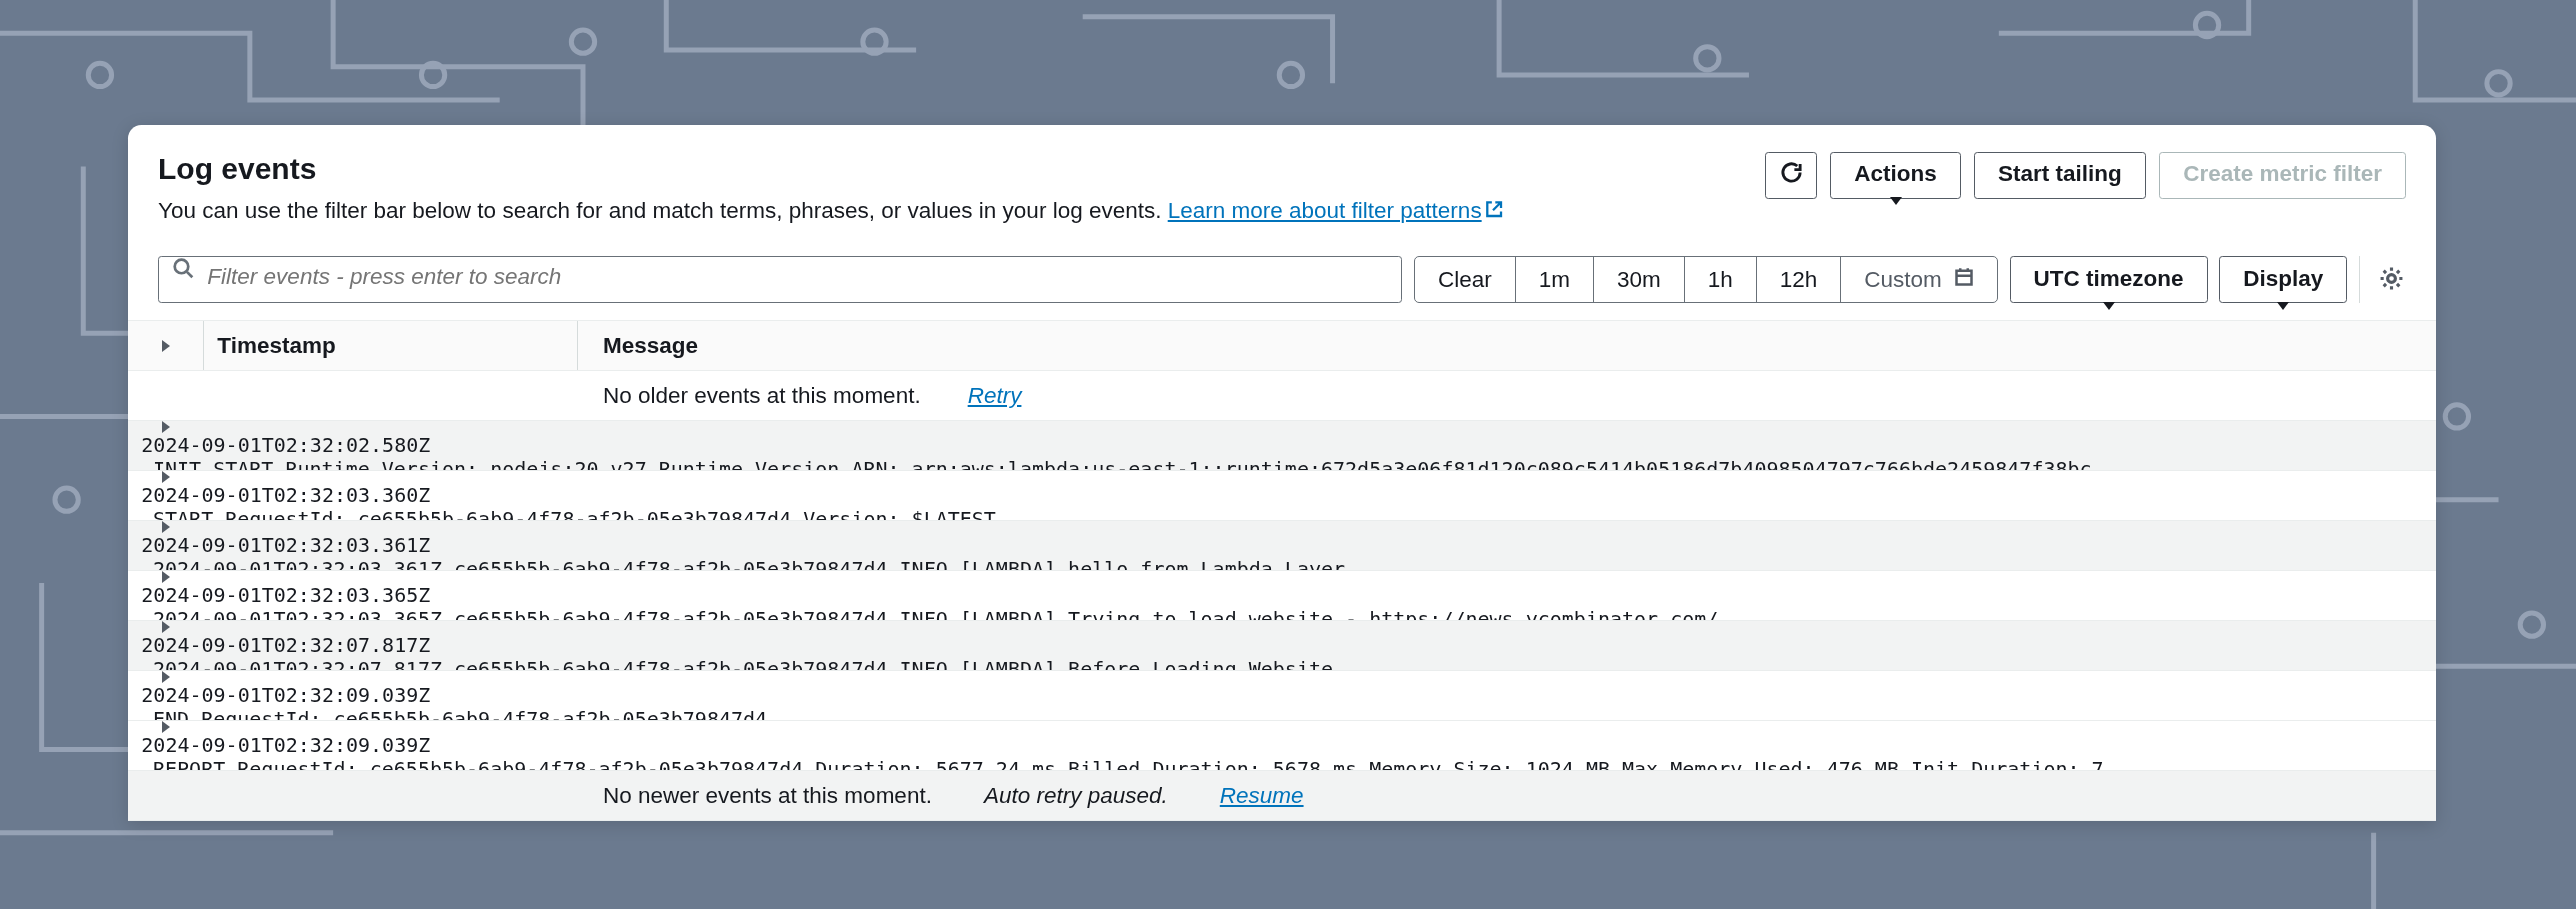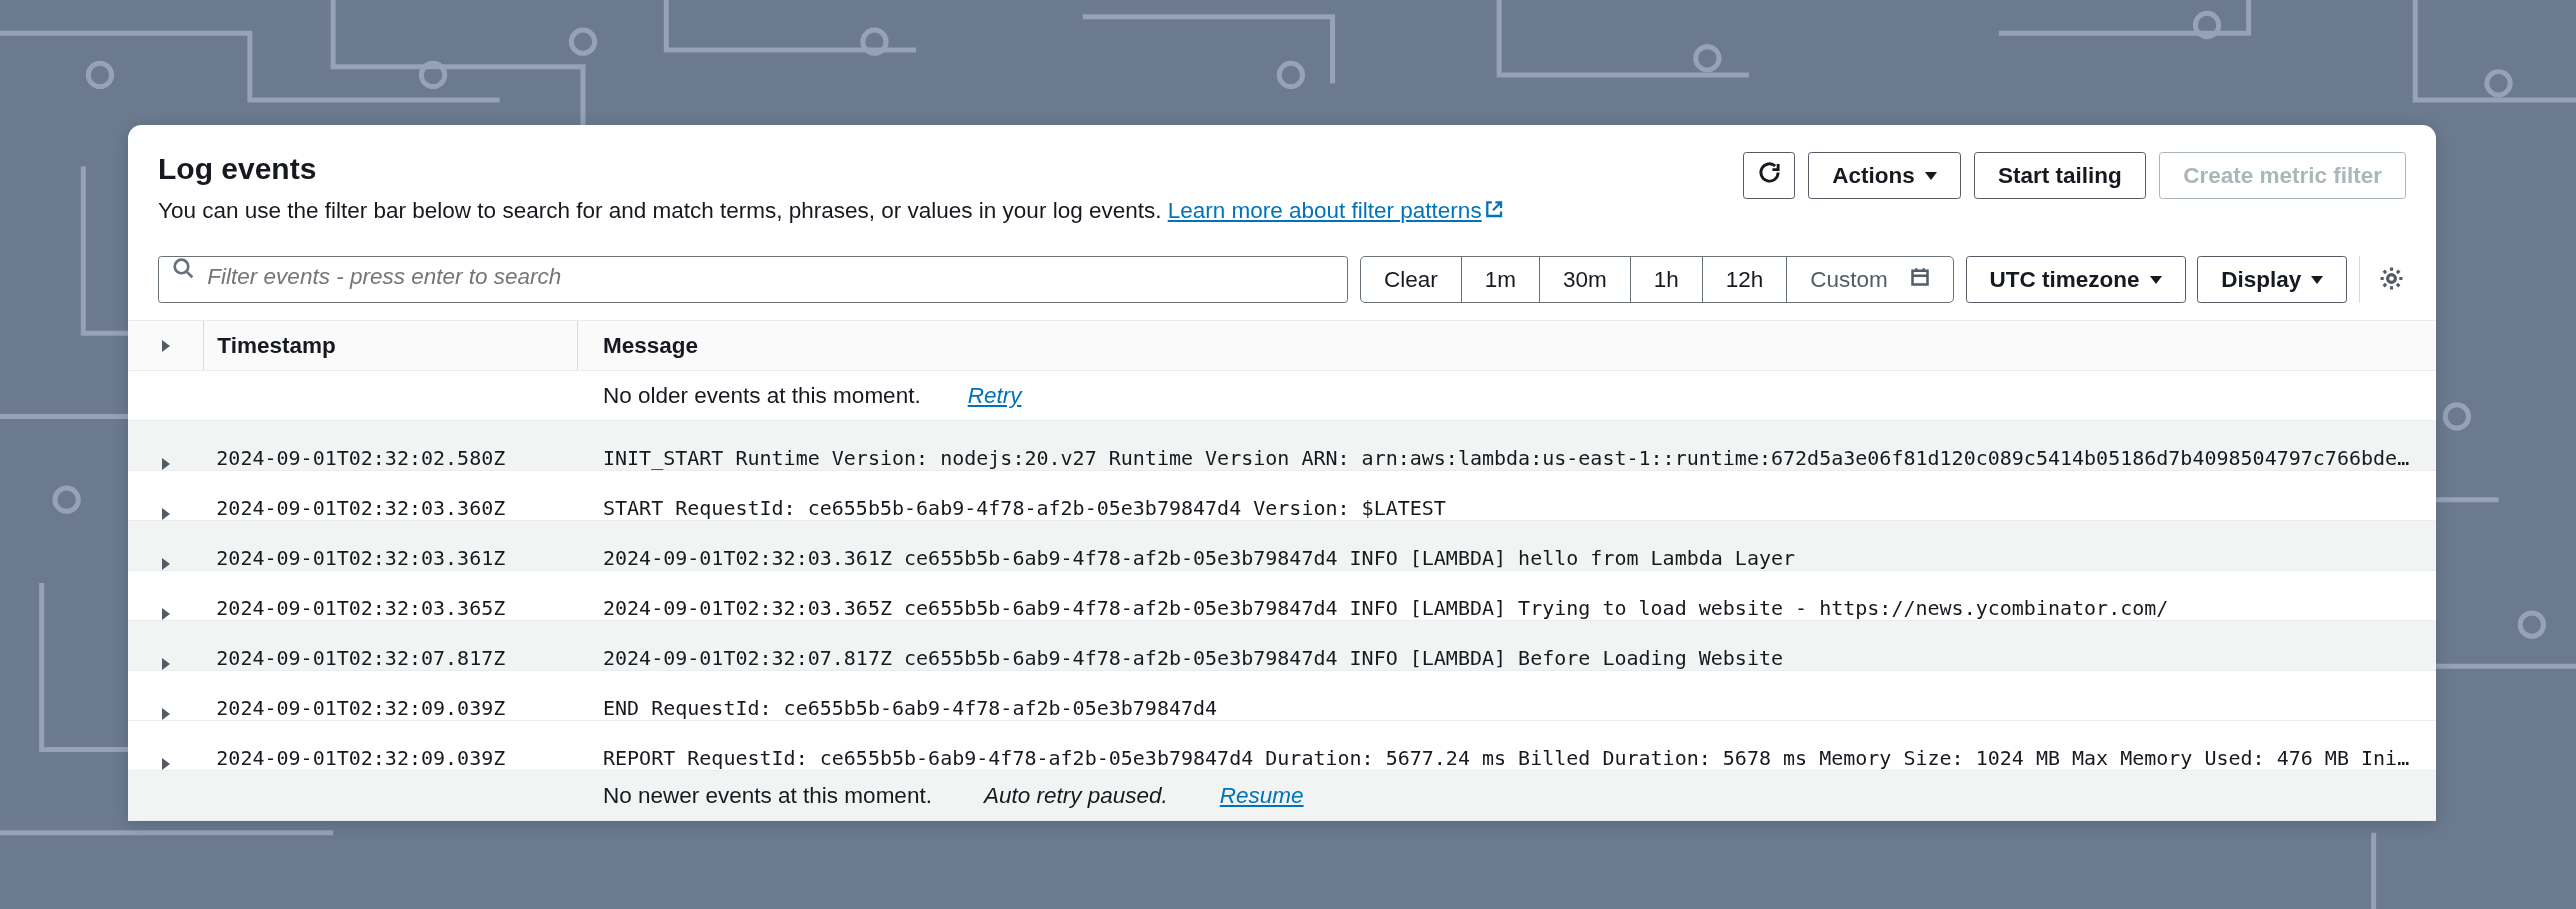--- a/index.html
+++ b/index.html
@@ -64,20 +64,21 @@
   border-radius: 3.3px;
   padding: 8.3px 23px;
   font-size: 22.5px;
   font-weight: 700;
   color: #16191f;
   cursor: pointer;
   display: inline-flex;
   align-items: center;
   gap: 10px;
   height: 47px;
+  flex-direction: column;
 }
 .btn.icon-only { padding: 8.3px 13.3px; }
 .btn.disabled {
   border-color: #aab7b8;
   color: #aab7b8;
   cursor: default;
 }
 .caret-down {
   width: 0; height: 0;
   border-left: 6.7px solid transparent;
@@ -119,21 +120,21 @@
 .seg-item {
   padding: 0 23px;
   display: flex;
   align-items: center;
   font-size: 22.5px;
   color: #16191f;
   cursor: pointer;
   border-right: 1.7px solid #687078;
 }
 .seg-item:last-child { border-right: none; }
-.seg-item.custom { gap: 22px; color: #545b64; }
+.seg-item.custom { gap: 12px; color: #545b64; }
 .gear-btn {
   width: 47px;
   display: flex;
   align-items: center;
   justify-content: center;
   cursor: pointer;
   border-left: 1.7px solid #d5dbdb;
   padding-left: 16.7px;
 }
 .table { width: 100%; }
@@ -150,23 +151,24 @@
 .col-msg { flex: 1; padding-left: 25px; font-size: 22.5px; font-weight: 700; color: #16191f; }
 .expand-caret {
   width: 0; height: 0;
   border-top: 6.7px solid transparent;
   border-bottom: 6.7px solid transparent;
   border-left: 8.3px solid #545b64;
   cursor: pointer;
 }
 .row {
   display: flex;
-  align-items: flex-end;
+  align-items: flex-start;
   height: 50px;
   border-bottom: 0.8px solid #eaeded;
+  flex-direction: column;
 }
 .row:nth-child(odd).striped { background: #f2f3f3; }
 .row .cell-expand { width: 75px; display: flex; align-items: center; justify-content: center; }
 .row .cell-ts {
   width: 375px;
   padding-left: 13.3px;
   font-family: Monaco, Menlo, Consolas, monospace;
   font-size: 20px;
   color: #16191f;
 }

